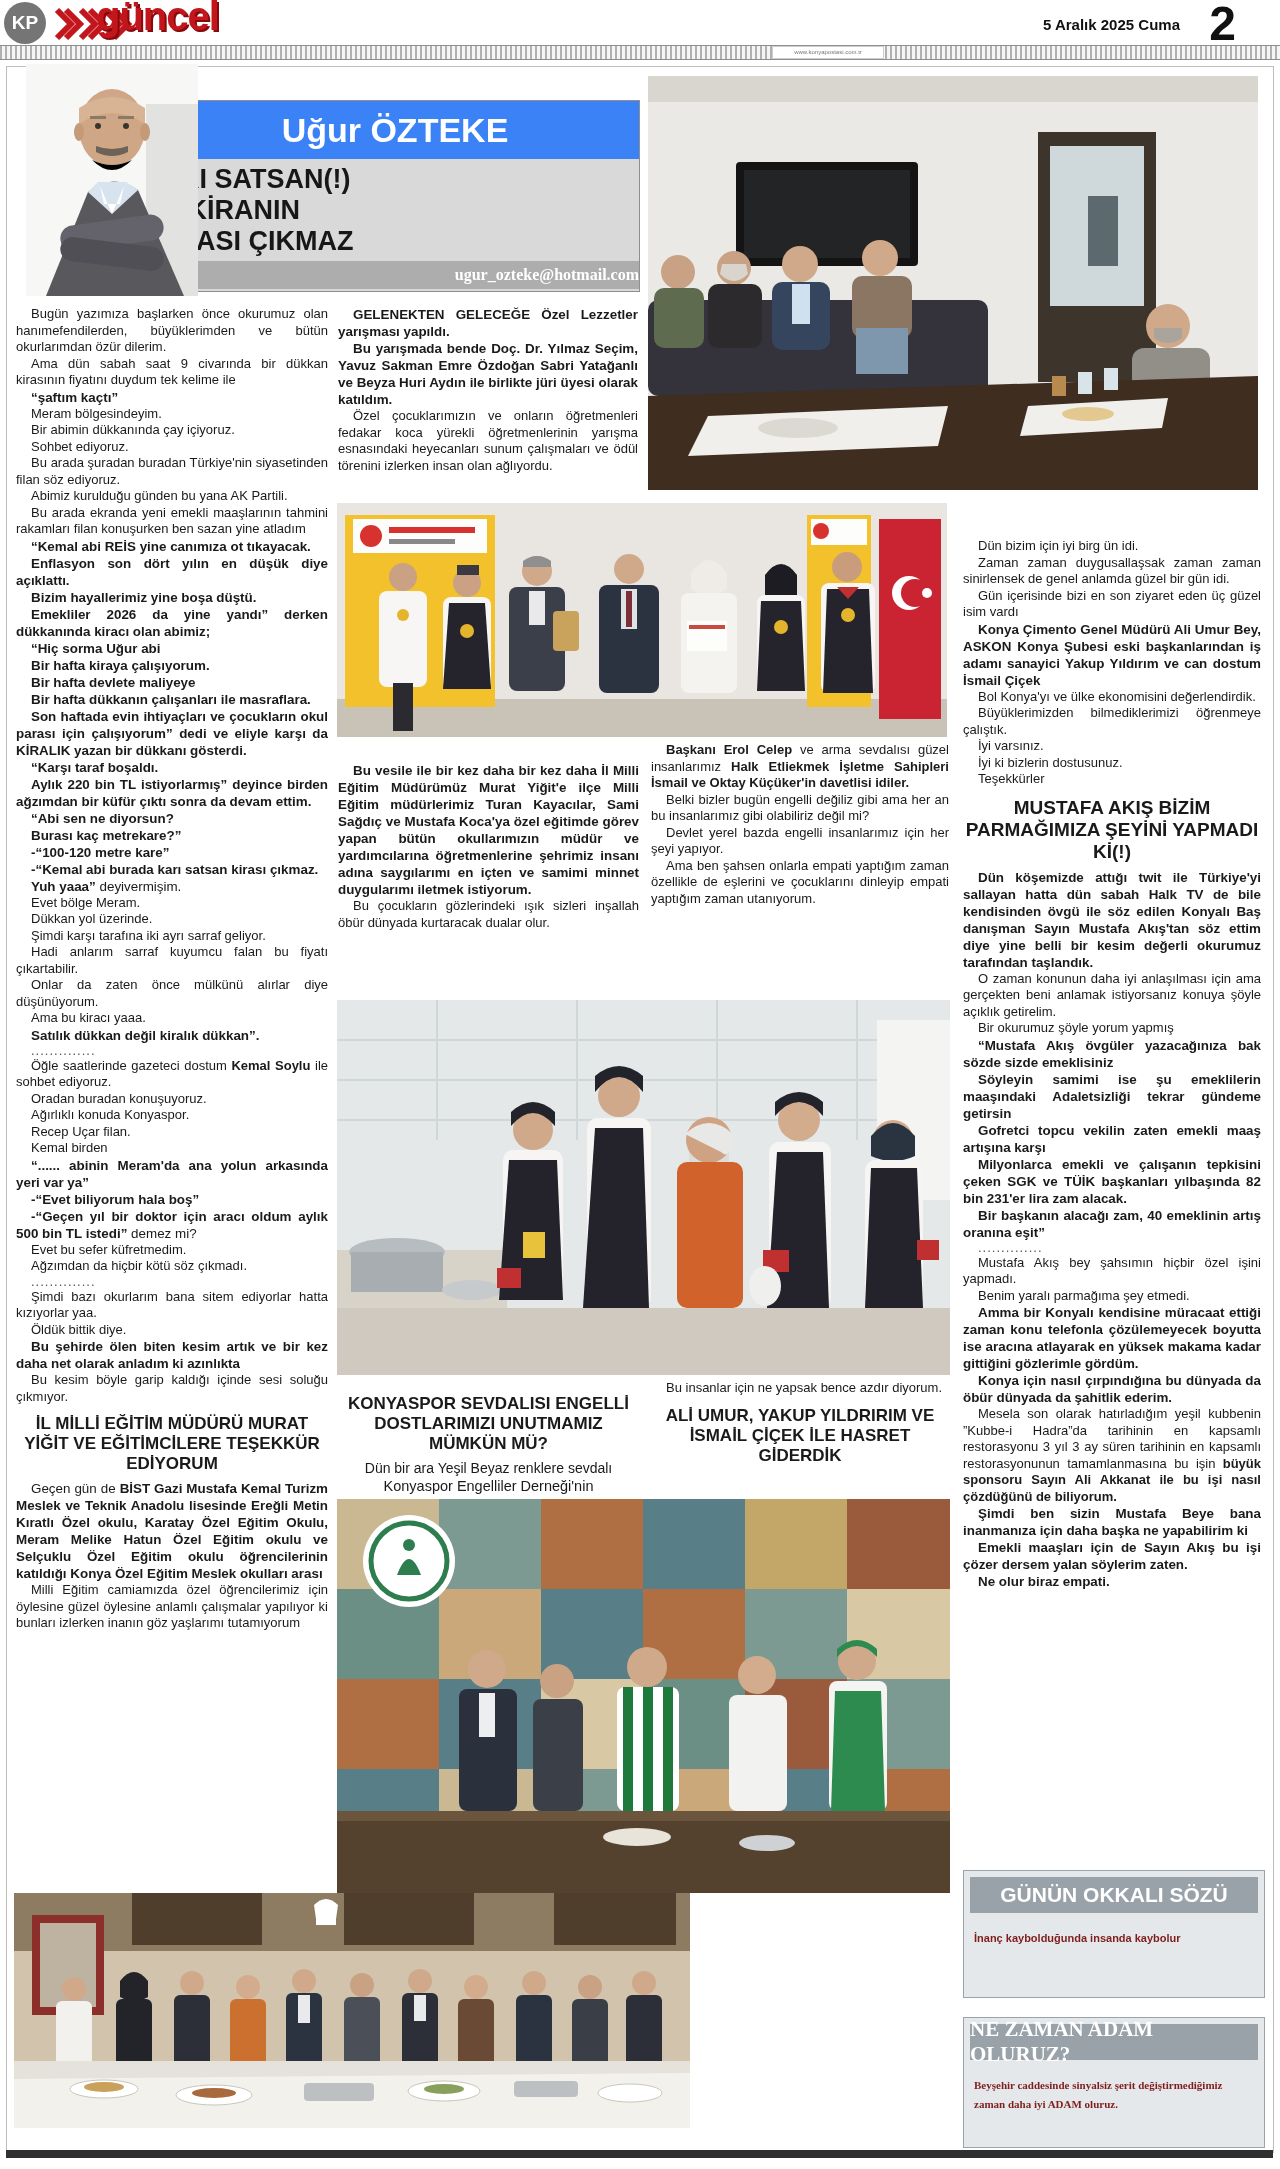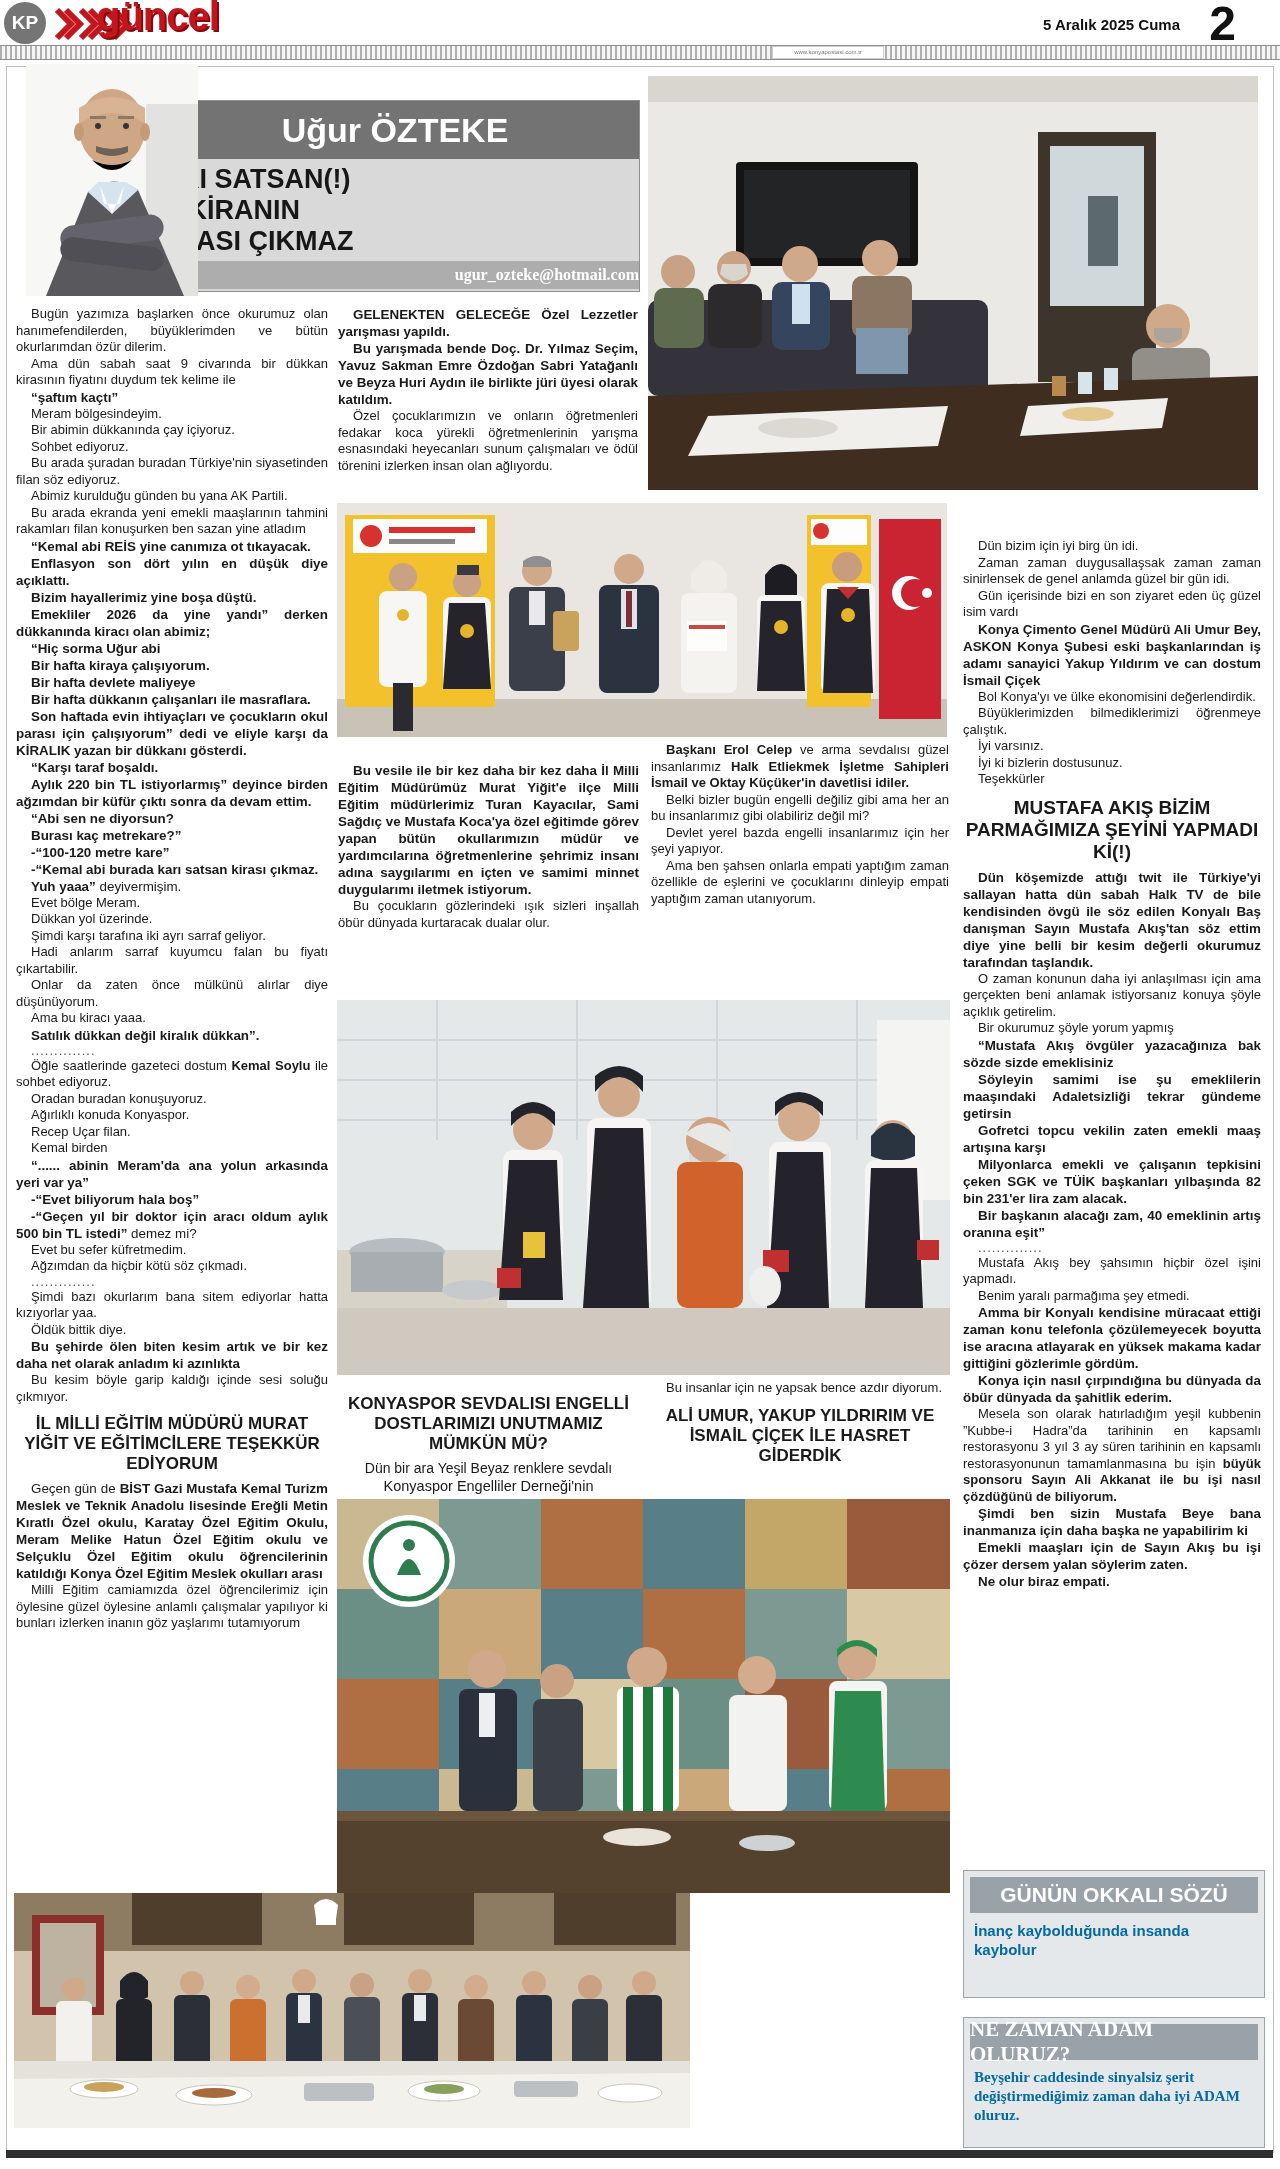--- a/index.html
+++ b/index.html
@@ -23,21 +23,21 @@
   .site-chip{position:absolute;left:772px;top:46px;width:110px;height:11px;background:#fff;
              border:1px solid #cfcfcf;font-size:6px;line-height:10px;color:#777;text-align:center;}
 
   .frame{position:absolute;left:6px;top:66px;width:1266px;height:2086px;
          border-left:1px solid #bdbdbd;border-right:1px solid #bdbdbd;border-top:1px solid #bdbdbd;}
   .footer-bar{position:absolute;left:6px;top:2150px;width:1267px;height:8px;background:#303030;}
 
   
   .author-panel{position:absolute;left:30px;top:100px;width:608px;height:190px;
                 background:#d9d9d9;border:1px solid #8f8f8f;}
-  .author-nameband{height:58px;background:#737373;display:flex;align-items:center;justify-content:center;}
+  .author-nameband{height:58px;background:#3b82f6;display:flex;align-items:center;justify-content:center;}
   .author-name{color:#fff;font-size:34px;font-weight:bold;letter-spacing:0;padding-left:120px;}
   .author-headline{height:102px;display:flex;flex-direction:column;justify-content:center;
                    font-weight:bold;font-size:27px;line-height:31px;color:#171717;letter-spacing:0;padding-left:110px;}
   .author-emailbar{height:28px;background:#adadad;display:flex;align-items:center;justify-content:flex-end;}
   .author-email{font-family:"Liberation Serif",serif;font-weight:bold;color:#fff;font-size:16px;}
   .author-photo{position:absolute;left:26px;top:64px;width:172px;height:232px;}
 
   
   .col{position:absolute;font-size:13px;line-height:16.5px;color:#1a1a1a;overflow:hidden;}
   .para{margin:0;text-indent:15px;text-align:justify;}
@@ -65,21 +65,21 @@
   #photo-kitchen{left:337px;top:1000px;width:613px;height:375px;}
   #photo-tiles{left:337px;top:1499px;width:613px;height:394px;}
   #photo-banquet{left:14px;top:1893px;width:676px;height:235px;}
 
   
   .info-box{position:absolute;left:963px;width:300px;background:#e5e8ea;border:1px solid #9aa3a9;}
   #box-quote{top:1870px;height:126px;}
   #box-adam{top:2017px;height:129px;font-family:Liberation Serif, serif;}
   .info-band{margin:6px 6px 0 6px;height:36px;background:#99a2a8;display:flex;align-items:center;justify-content:center;}
   .info-title{color:#fff;font-weight:bold;font-size:21px;letter-spacing:0;}
-  .info-body{padding:8px 10px;font-weight:bold;font-size:15px;line-height:19px;color:#0369a1;}
+  .info-body{padding:16px 10px;font-weight:bold;font-size:11px;line-height:19px;color:#7f1d1d;}
 </style>
 </head>
 <body>
 
 <div class="masthead">
   <div class="kp-logo">KP</div>
   <div class="chevrons">
     <svg width="80" height="36" viewBox="0 0 80 36">
       <g stroke="#c3161c" stroke-width="6" fill="none">
         <path d="M3,4 L17,18 L3,32"></path>

